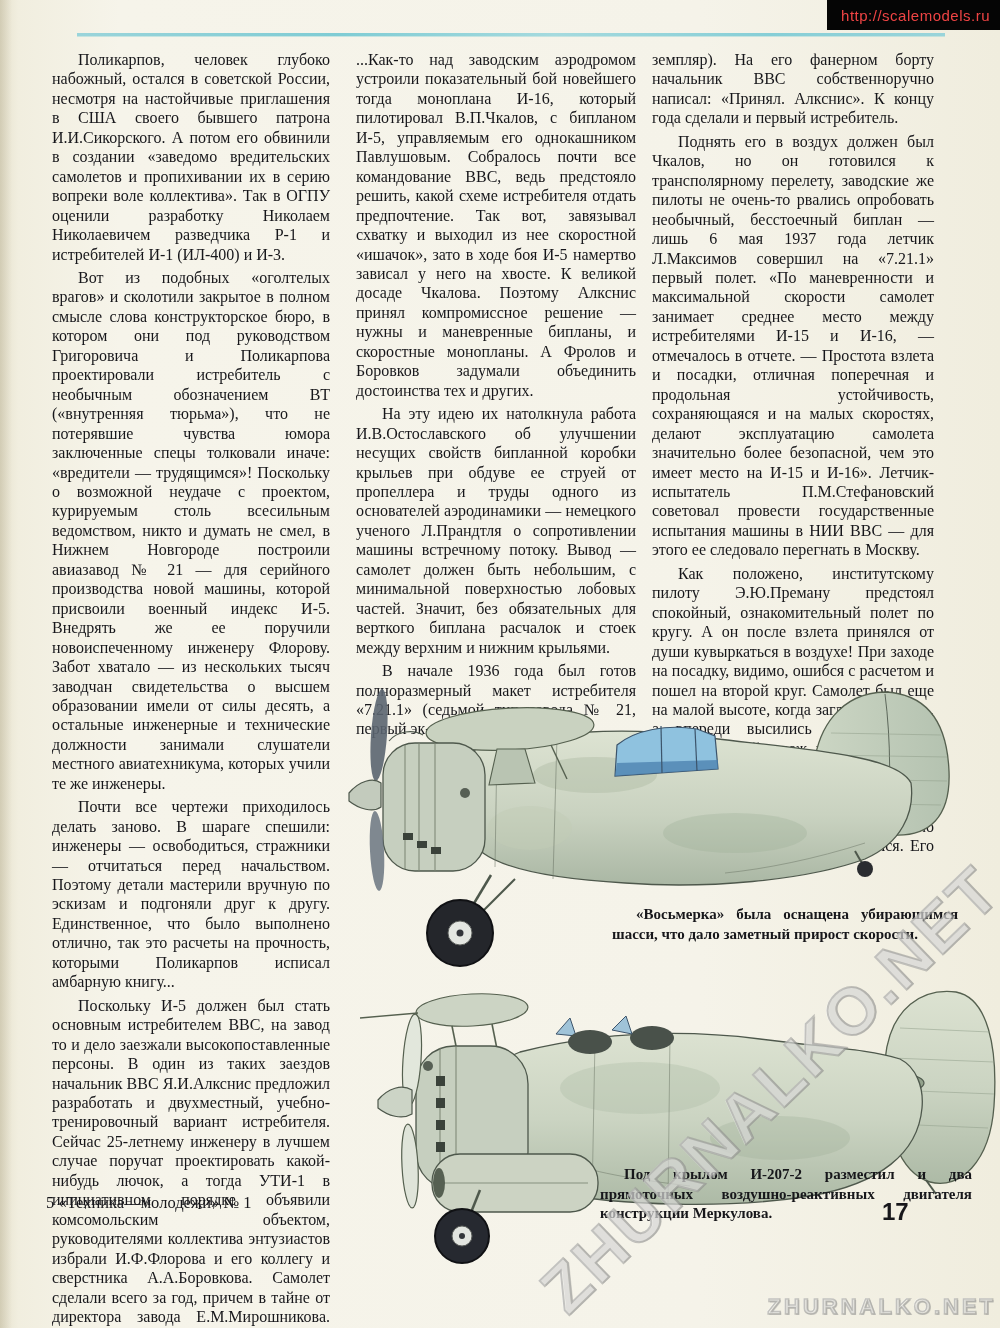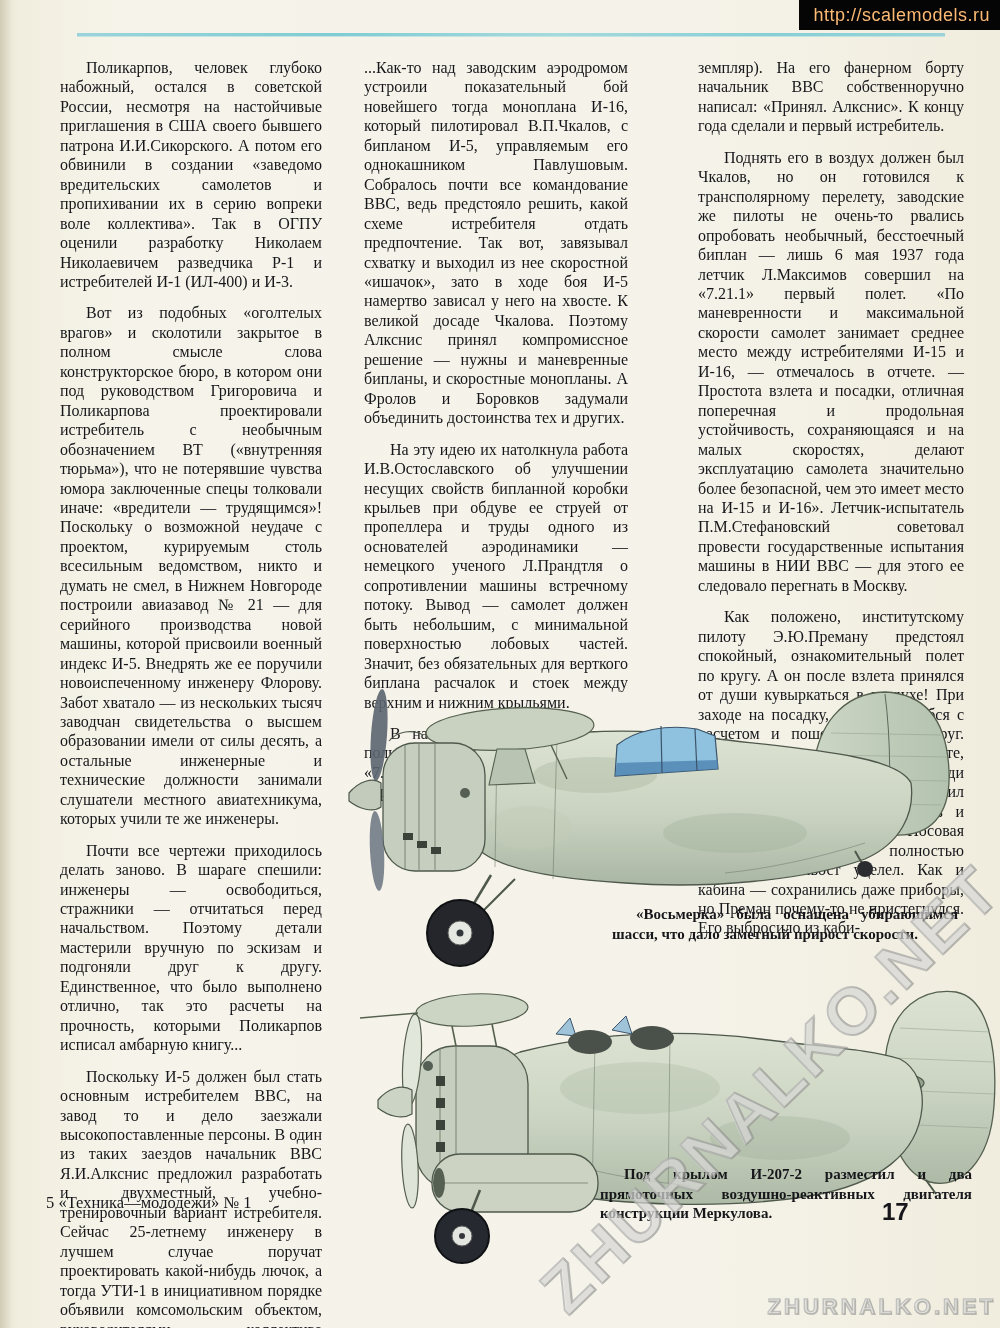--- a/index.html
+++ b/index.html
@@ -11,31 +11,31 @@
     color:#17171b;
   }
   .scan-edge{position:absolute;left:0;top:0;width:12px;height:100%;
     background:linear-gradient(90deg,rgba(120,110,70,.18),rgba(120,110,70,0));}
   .site-banner{
     position:absolute;top:0;right:0;height:30px;padding:0 10px 0 14px;
     background:#050505;display:flex;align-items:center;justify-content:flex-end;
   }
   .site-banner span{
     font-family:"Liberation Sans","DejaVu Sans",sans-serif;
-    font-size:18px;color:#fdba74;letter-spacing:.5px;
+    font-size:15px;color:#ef4444;letter-spacing:.5px;
   }
   .top-rule{position:absolute;left:77px;top:33px;width:868px;height:3px;
     background:linear-gradient(90deg,#9ad4da 0%,#7fccd4 30%,#a5dade 55%,#86ced6 80%,#9ad4da 100%);}
   .top-rule:after{content:"";position:absolute;left:0;top:3px;width:100%;height:1px;background:rgba(140,210,216,.45);}
 
   .col{position:absolute;top:46px;font-size:16px;line-height:19.45px;text-align:justify;}
-  .col p{margin:12px;text-indent:26px;font-family:Liberation Serif, serif;}
+  .col p{margin:4px;text-indent:26px;font-family:Liberation Serif, serif;}
   .col-1{left:48px;width:286px;}
   .col-2{left:352px;width:288px;}
-  .col-3{left:686px;width:290px;}
+  .col-3{left:648px;width:290px;}
   .col-2 p:first-child,.col-3 p:first-child{text-indent:0;}
 
   .footer-note{position:absolute;left:46px;top:1193px;font-size:16.5px;}
   .page-number{position:absolute;left:882px;top:1198px;
     font-family:"Liberation Sans","DejaVu Sans",sans-serif;font-weight:bold;font-size:24px;}
 
   .caption{position:absolute;font-weight:bold;font-size:15px;
     line-height:19.5px;text-align:justify;z-index:4;}
   .caption p{margin:0;text-indent:24px;}
   .caption-top{left:612px;top:905px;width:346px;}

